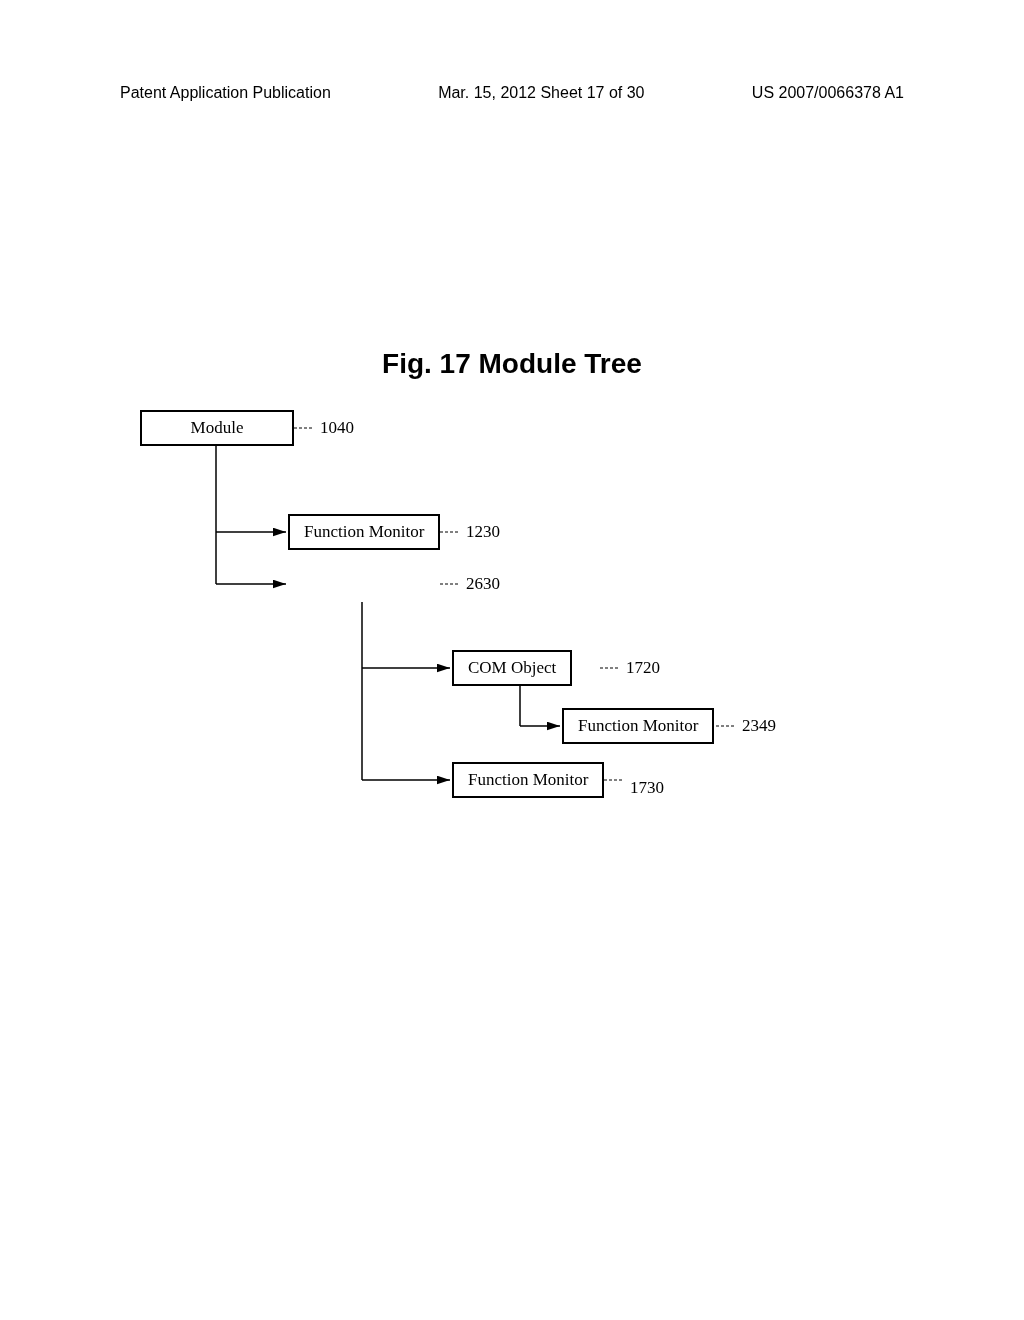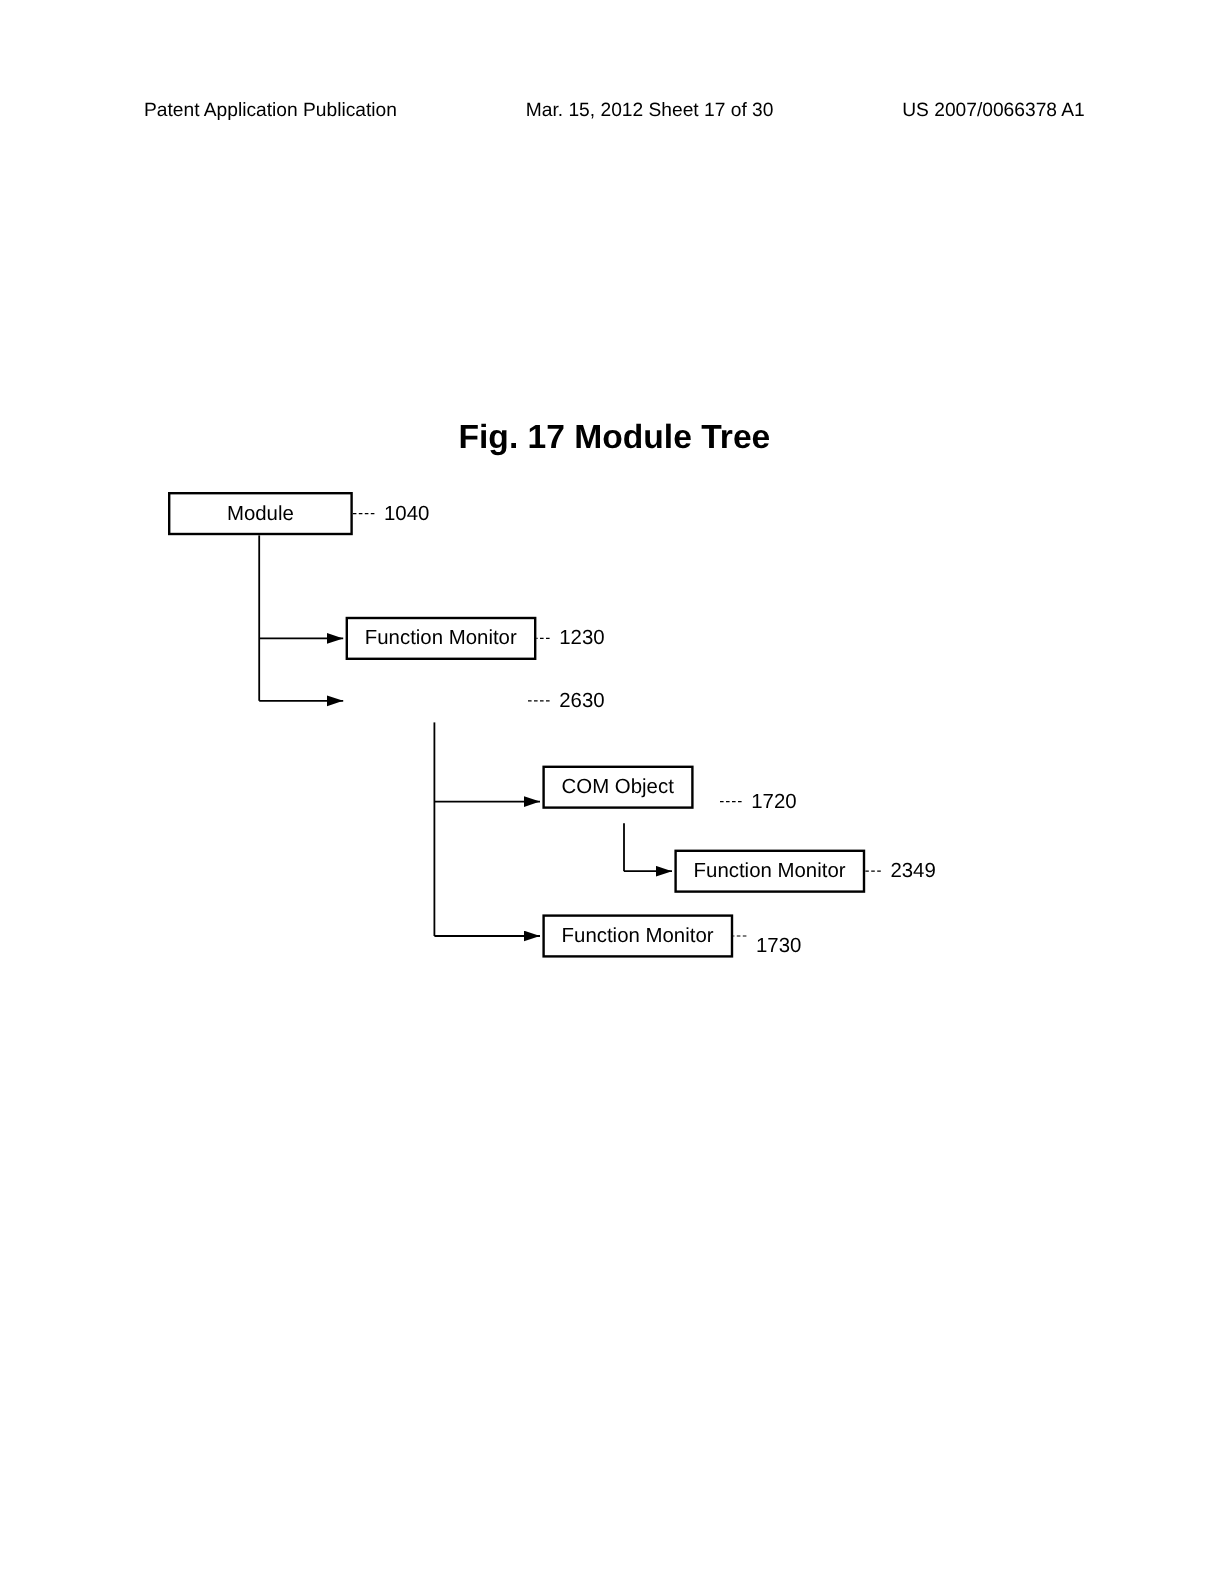--- a/index.html
+++ b/index.html
@@ -29,20 +29,21 @@
       font-size: 28px;
       font-weight: bold;
       margin-top: 36px;
     }
     .diagram {
       position: absolute;
       top: 410px;
       left: 0;
       width: 995px;
       height: 500px;
+      font-family: Liberation Serif, serif;
     }
     .box {
       position: absolute;
       border: 2px solid #000;
       background: #fff;
       text-align: center;
       font-size: 17px;
       font-weight: normal;
       padding: 6px 14px;
       white-space: nowrap;
@@ -106,21 +107,21 @@
   </div>
   <div class="ref-label" style="left:320px; top:8px;">1040</div>
 
   <div class="box" style="left:288px; top:104px;">
     <span>Function Monitor</span>
   </div>
   <div class="ref-label" style="left:466px; top:112px;">1230</div>
 
   <div class="ref-label" style="left:466px; top:164px;">2630</div>
 
-  <div class="box" style="left:452px; top:228px;text-align:right;">
+  <div class="box" style="left:452px; top:240px;text-align:right;">
     <span>COM Object</span>
   </div>
   <div class="ref-label" style="left:626px; top:248px;">1720</div>
 
   <div class="box" style="left:562px; top:298px;">
     <span>Function Monitor</span>
   </div>
   <div class="ref-label" style="left:742px; top:306px;">2349</div>
 
   <div class="box" style="left:452px; top:352px;">

